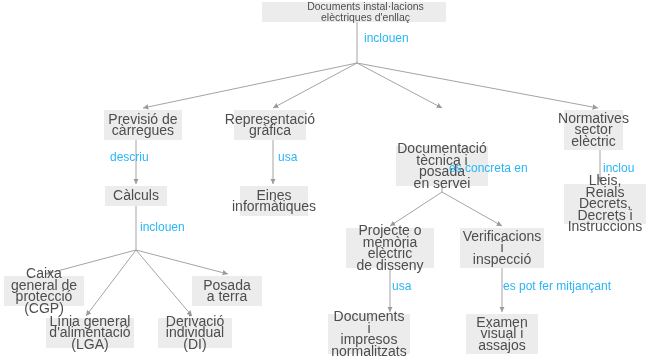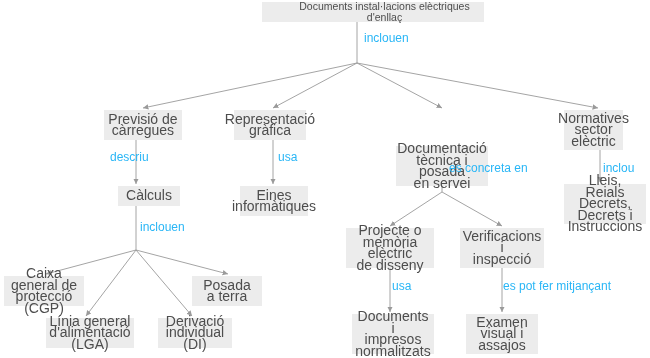--- a/index.html
+++ b/index.html
@@ -69,51 +69,51 @@
       <path d="M136,250 L86,316" marker-end="url(#arw)"></path>
       <path d="M136,250 L192,316" marker-end="url(#arw)"></path>
       <path d="M136,250 L228,274" marker-end="url(#arw)"></path>
 
       <path d="M390,268 L390,312" marker-end="url(#arw)"></path>
 
       <path d="M502,268 L502,312" marker-end="url(#arw)"></path>
     </g>
   </svg>
 
-  <div class="node root" style="left:262px;top:2px;width:222px;height:20px;padding-left:27px;">Documents instal·lacions elèctriques d'enllaç</div>
+  <div class="node root" style="left:262px;top:2px;width:184px;height:20px;padding-left:27px;">Documents instal·lacions elèctriques d'enllaç</div>
   <div class="node" style="left:104px;top:110px;width:78px;height:30px;">Previsió de
 càrregues</div>
   <div class="node" style="left:234px;top:110px;width:72px;height:30px;">Representació
 gràfica</div>
   <div class="node" style="left:396px;top:110px;width:92px;height:40px;margin-top:36px;">Documentació
 tècnica i posada
 en servei</div>
   <div class="node" style="left:564px;top:110px;width:59px;height:40px;">Normatives
 sector
 elèctric</div>
-  <div class="node" style="left:118px;top:186px;width:62px;height:20px;">Càlculs</div>
+  <div class="node" style="left:105px;top:186px;width:62px;height:20px;">Càlculs</div>
   <div class="node" style="left:240px;top:186px;width:68px;height:30px;">Eines
 informàtiques</div>
   <div class="node" style="left:564px;top:184px;width:82px;height:40px;">Lleis, Reials
 Decrets, Decrets i
 Instruccions</div>
   <div class="node" style="left:346px;top:228px;width:88px;height:40px;">Projecte o
 memòria elèctric
 de disseny</div>
   <div class="node" style="left:460px;top:228px;width:84px;height:40px;">Verificacions i
 inspecció</div>
   <div class="node" style="left:4px;top:276px;width:80px;height:30px;">Caixa general de
 protecció (CGP)</div>
   <div class="node" style="left:46px;top:318px;width:88px;height:30px;">Línia general
 d'alimentació (LGA)</div>
   <div class="node" style="left:158px;top:318px;width:74px;height:30px;">Derivació
 individual (DI)</div>
   <div class="node" style="left:192px;top:276px;width:70px;height:30px;">Posada
 a terra</div>
-  <div class="node" style="left:352px;top:314px;width:82px;height:40px;">Documents i
+  <div class="node" style="left:328px;top:314px;width:82px;height:40px;">Documents i
 impresos
 normalitzats</div>
   <div class="node" style="left:466px;top:314px;width:72px;height:40px;">Examen
 visual i
 assajos</div>
 
   <div class="elabel" style="left:364px;top:33px;">inclouen</div>
   <div class="elabel" style="left:110px;top:152px;">descriu</div>
   <div class="elabel" style="left:278px;top:152px;">usa</div>
   <div class="elabel" style="left:449px;top:163px;">es concreta en</div>

